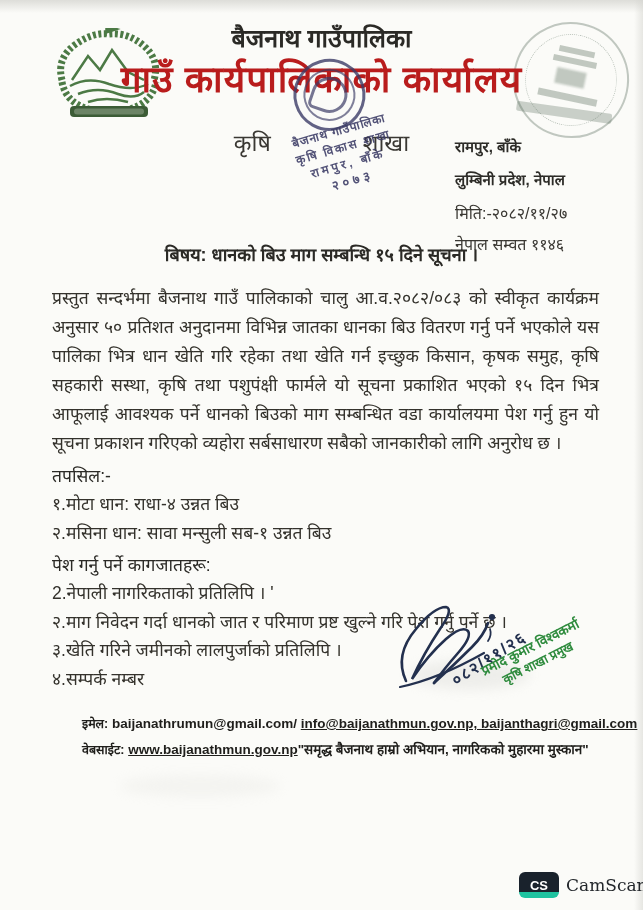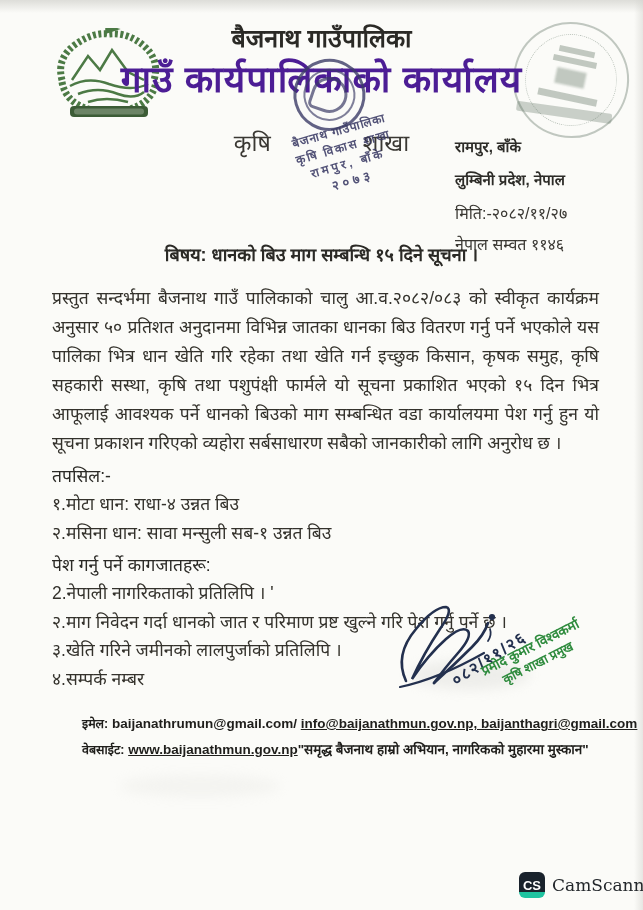--- a/index.html
+++ b/index.html
@@ -5,21 +5,21 @@
   html,body{margin:0;padding:0;}
   body{background:#e9e9e6;font-family:"Liberation Sans","DejaVu Sans",sans-serif;}
   .page{position:relative;width:643px;height:910px;margin:0 auto;background:#fbfbf8;overflow:hidden;color:#33312c;}
   
   .scan-top{position:absolute;top:0;left:0;right:0;height:13px;background:linear-gradient(#c9c9c4,rgba(255,255,255,0));opacity:.6;}
   .scan-right{position:absolute;top:0;right:0;bottom:0;width:9px;background:linear-gradient(to left,#d2d2cd,rgba(255,255,255,0));opacity:.5;}
   .smudge{position:absolute;background:#dededa;border-radius:50%;filter:blur(6px);opacity:.45;}
 
   
   .h-line1{position:absolute;top:20px;left:0;right:0;text-align:center;font-size:25px;font-weight:700;color:#2b2a26;}
-  .h-line2{position:absolute;top:52px;left:0;right:0;text-align:center;font-size:37px;font-weight:700;letter-spacing:1px;color:#4c1d95;}
+  .h-line2{position:absolute;top:52px;left:0;right:0;text-align:center;font-size:37px;font-weight:700;letter-spacing:1px;color:#b91c1c;}
   .h-line3{position:absolute;top:104px;left:0;right:0;display:flex;justify-content:center;column-gap:92px;font-size:23px;color:#3a3833;margin-top:22px;}
 
   
   .emblem{position:absolute;left:48px;top:28px;width:122px;height:94px;}
 
   
   .seal{position:absolute;left:513px;top:22px;width:112px;height:112px;transform:rotate(12deg);border:2px solid rgba(96,116,100,.38);border-radius:50%;}
   .seal .inner{position:absolute;inset:10px;border:1px dotted rgba(96,116,100,.4);border-radius:50%;}
   .seal .bar{position:absolute;background:rgba(85,105,90,.35);}
   .seal .b1{left:38px;top:24px;width:36px;height:6px;}
@@ -60,21 +60,21 @@
   .sig-stamp{position:absolute;left:92px;top:42px;transform:rotate(-27deg);color:#2e8b3d;text-align:center;font-weight:700;}
   .sig-stamp .l1{font-size:13.5px;}
   .sig-stamp .l2{font-size:12.5px;}
 
   
   .footer{position:absolute;left:50px;top:711px;font-size:13.5px;font-weight:700;color:#1f1e1b;line-height:25px;}
   .footer .lbl{font-size:12.5px;margin-left:32px;}
   .footer .u{text-decoration:underline;}
 
   .cam{position:absolute;left:519px;top:872px;display:flex;align-items:center;gap:7px;}
-  .cam-icon{width:26px;height:26px;border-radius:6px;background:linear-gradient(#19222c 76%,#1fc3a0 76%);display:flex;align-items:center;justify-content:center;color:#fff;font-weight:700;font-size:13px;}
+  .cam-icon{width:40px;height:26px;border-radius:6px;background:linear-gradient(#19222c 76%,#1fc3a0 76%);display:flex;align-items:center;justify-content:center;color:#fff;font-weight:700;font-size:13px;}
   .cam-text{font-family:"DejaVu Serif","Liberation Serif",serif;font-size:17px;color:#23272b;}
 </style>
 </head>
 <body>
 
 <div class="page">
   <div class="scan-top"></div>
   <div class="scan-right"></div>
   <div class="smudge" style="left:410px;top:660px;width:120px;height:30px;"></div>
   <div class="smudge" style="left:120px;top:775px;width:160px;height:22px;opacity:.25;"></div>

